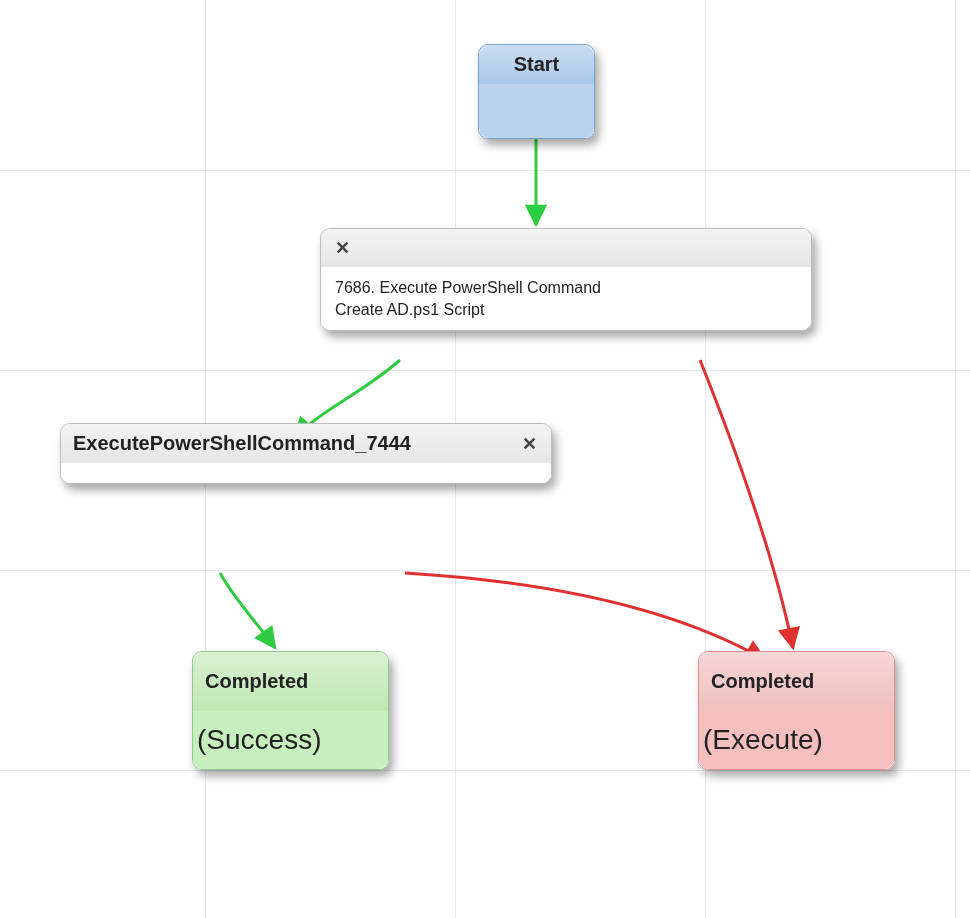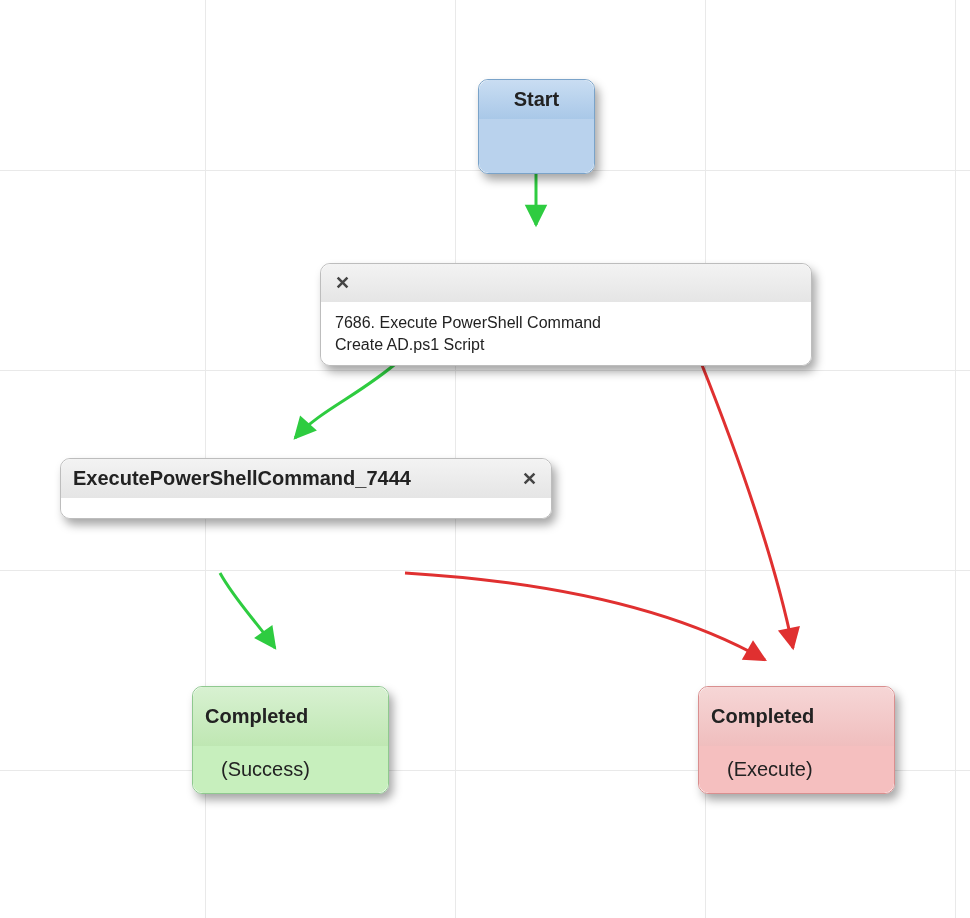--- a/index.html
+++ b/index.html
@@ -3,35 +3,35 @@
 <meta charset="utf-8">
 <style>
   html,body{margin:0;padding:0;width:970px;height:918px;font-family:Verdana,Geneva,sans-serif;background:#fff;overflow:hidden}
   .canvas{position:relative;width:970px;height:918px;
     background-image:
       linear-gradient(to right,#e9e9e9 1px,transparent 1px),
       linear-gradient(to bottom,#e9e9e9 1px,transparent 1px);
     background-size:250px 200px;
     background-position:-45px -30px;
   }
-  .node{position:absolute;border-radius:10px;box-shadow:4px 6px 10px rgba(0,0,0,.35);margin-top:35px;}
+  .node{position:absolute;border-radius:10px;box-shadow:4px 6px 10px rgba(0,0,0,.35);}
   .node .hdr{border-top-left-radius:10px;border-top-right-radius:10px;padding:8px 12px;font-weight:bold;font-size:20px;color:#222;display:flex;align-items:center;justify-content:space-between}
   .node .body{background:#fff;border-bottom-left-radius:10px;border-bottom-right-radius:10px;padding:10px 14px;font-size:16px;color:#222;line-height:1.35}
   .node.start{width:115px;border:1px solid #7aa3c9}
   .node.start .hdr{background:linear-gradient(#c9ddf2,#a9c8e8);justify-content:center}
   .node.start .body{height:34px;background:#b9d2ed}
   .node.ps{width:490px;border:1px solid #bdbdbd}
   .node.ps .hdr{background:linear-gradient(#f3f3f3,#e5e5e5)}
   .node.done{width:195px;border-radius:10px}
   .node.done.success{border:1px solid #8fc98f}
   .node.done.failed{border:1px solid #d98f8f}
   .node.done .hdr{padding:18px 12px}
   .node.done.success .hdr{background:linear-gradient(#d8f1d1,#bfe7b3)}
   .node.done.failed  .hdr{background:linear-gradient(#f6d6d6,#f0bebe)}
-  .node.done .body{padding:10px 28px;font-size:20px}
+  .node.done .body{padding:10px 4px;font-size:28px}
   .node.done.success .body{background:#c7efbd}
   .node.done.failed  .body{background:#f5bfbf}
   .close-x{font-family:Arial,sans-serif;font-weight:bold;color:#444;font-size:18px;cursor:pointer;user-select:none;padding:0 2px}
   svg.edges{position:absolute;left:0;top:0;width:970px;height:918px;pointer-events:none}
 </style>
 </head>
 <body>
 
 <div class="canvas">
 

